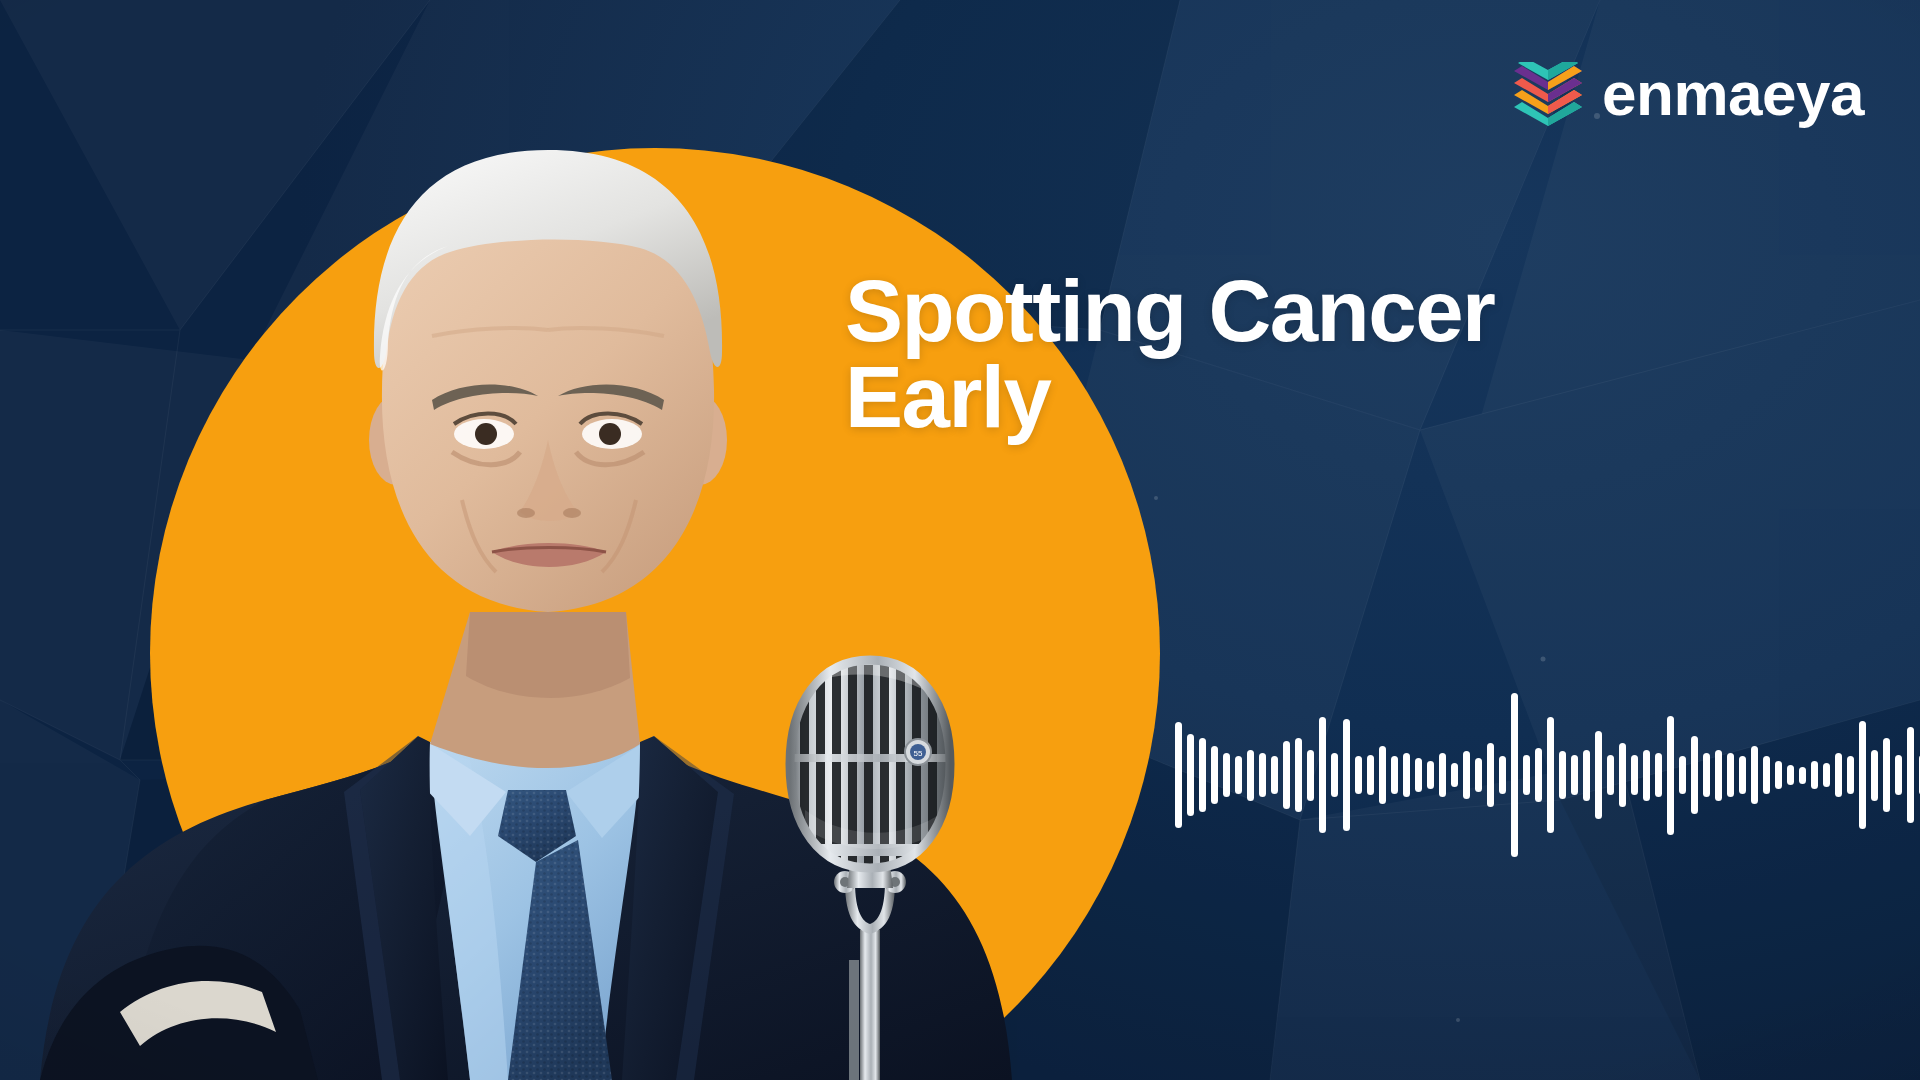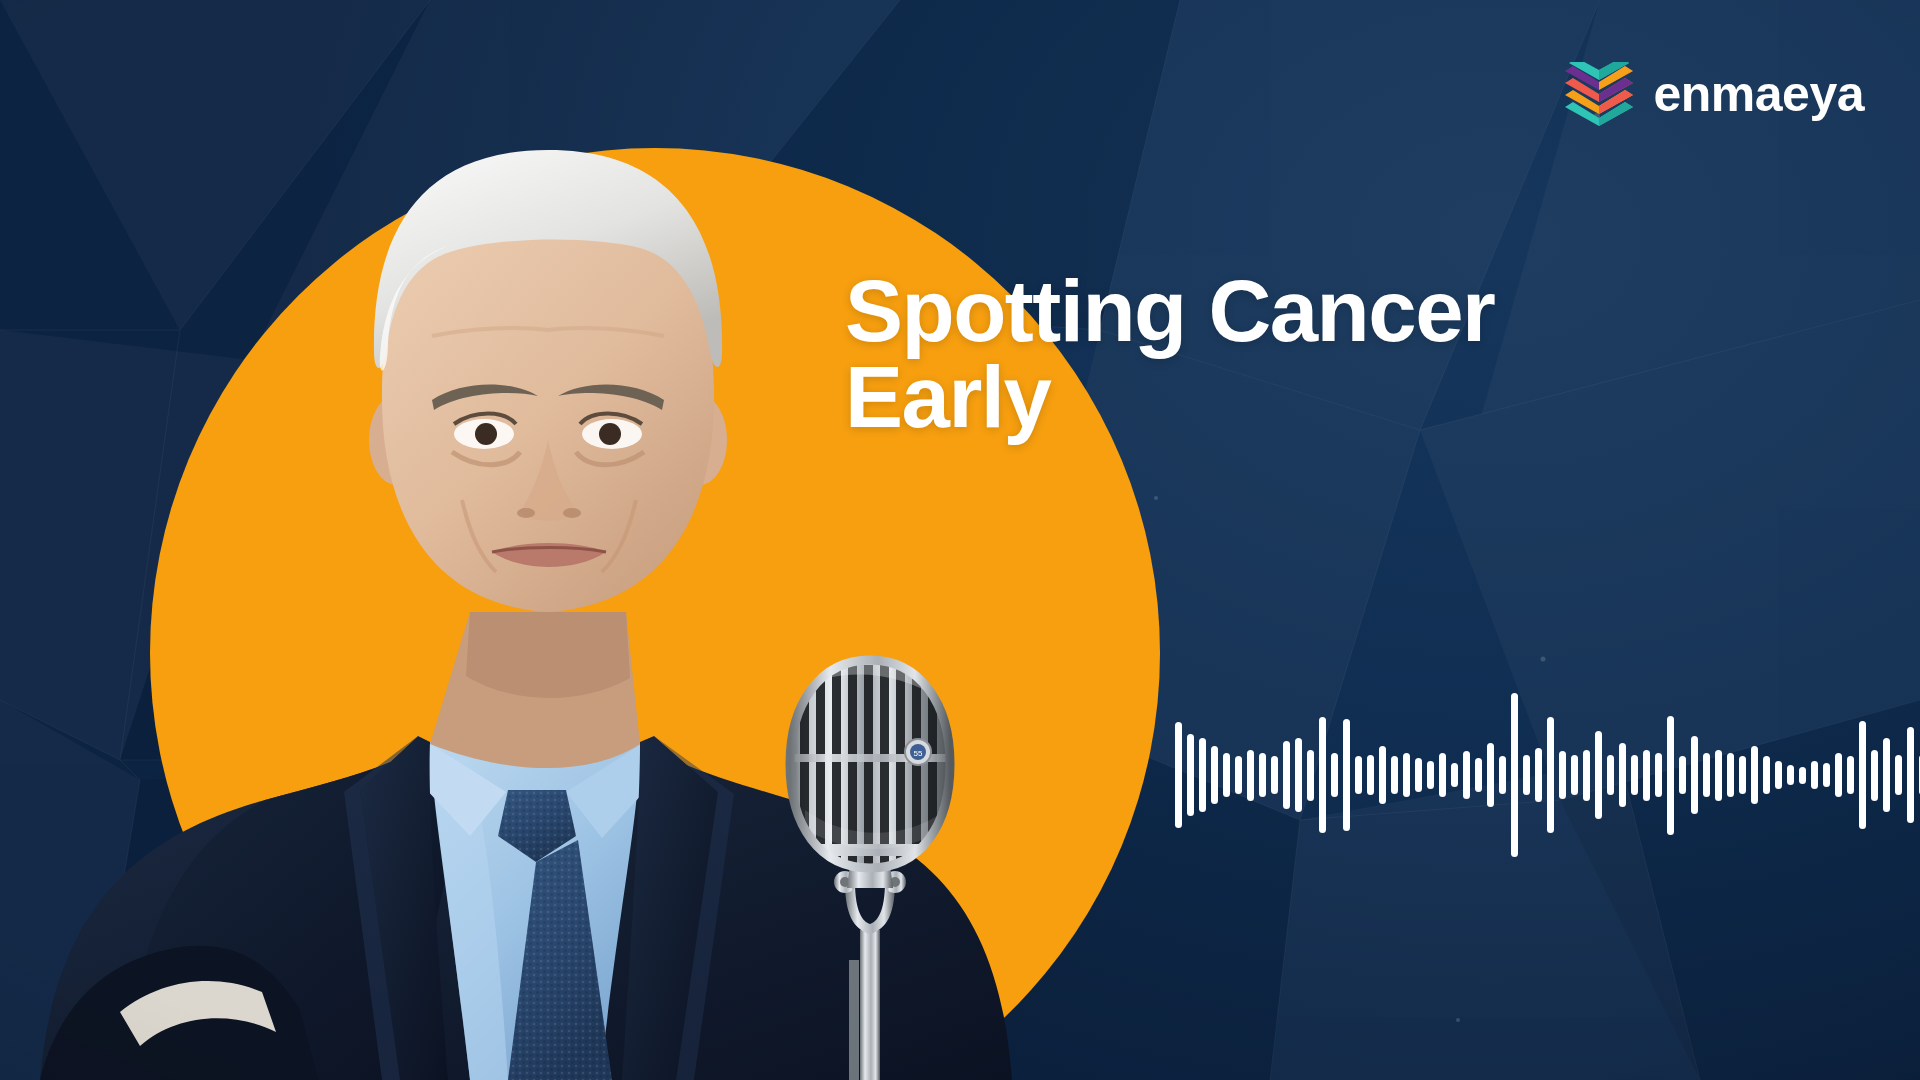--- a/index.html
+++ b/index.html
@@ -50,21 +50,21 @@
   }
 
   
   .logo{
     position:absolute; right:56px; top:62px;
     display:flex; align-items:center; gap:16px;
     z-index:9;
   }
   .logo-mark{ width:76px; height:64px; display:block; }
   .logo-text{
-    color:#ffffff; font-size:50px; font-weight:700;
+    color:#ffffff; font-size:62px; font-weight:700;
     letter-spacing:-0.5px; line-height:1;
   }
 
   
   .waveform{
     position:absolute;
     left:1175px; top:690px;
     width:745px; height:170px;
     display:flex; align-items:center; gap:5px;
     z-index:5;

